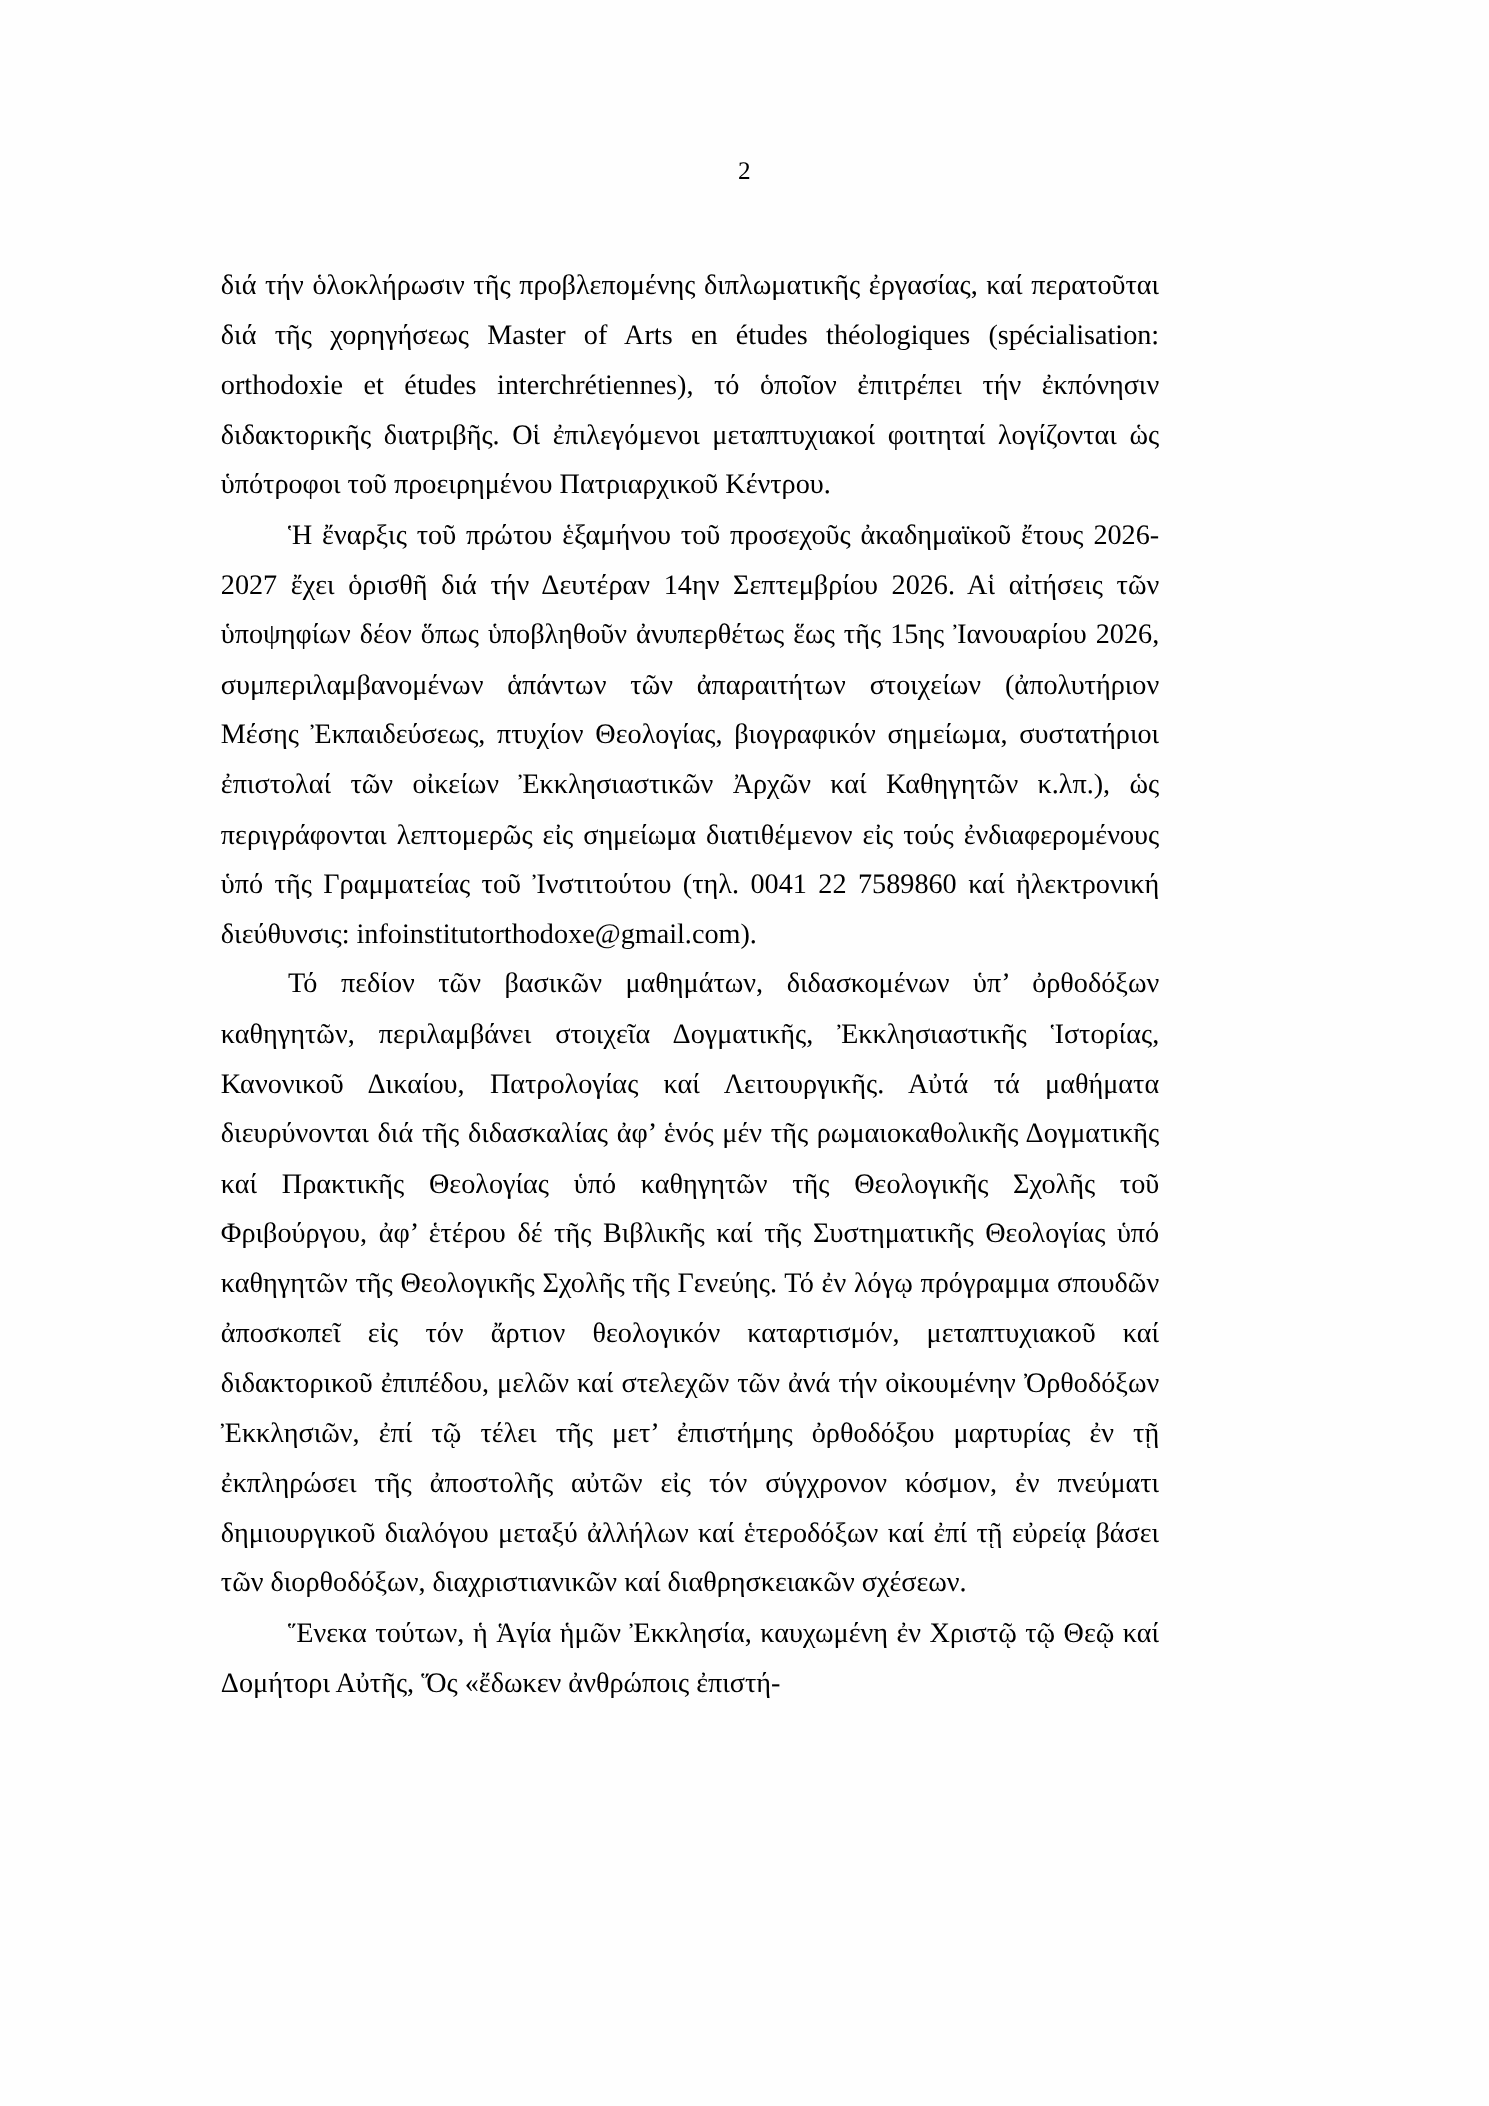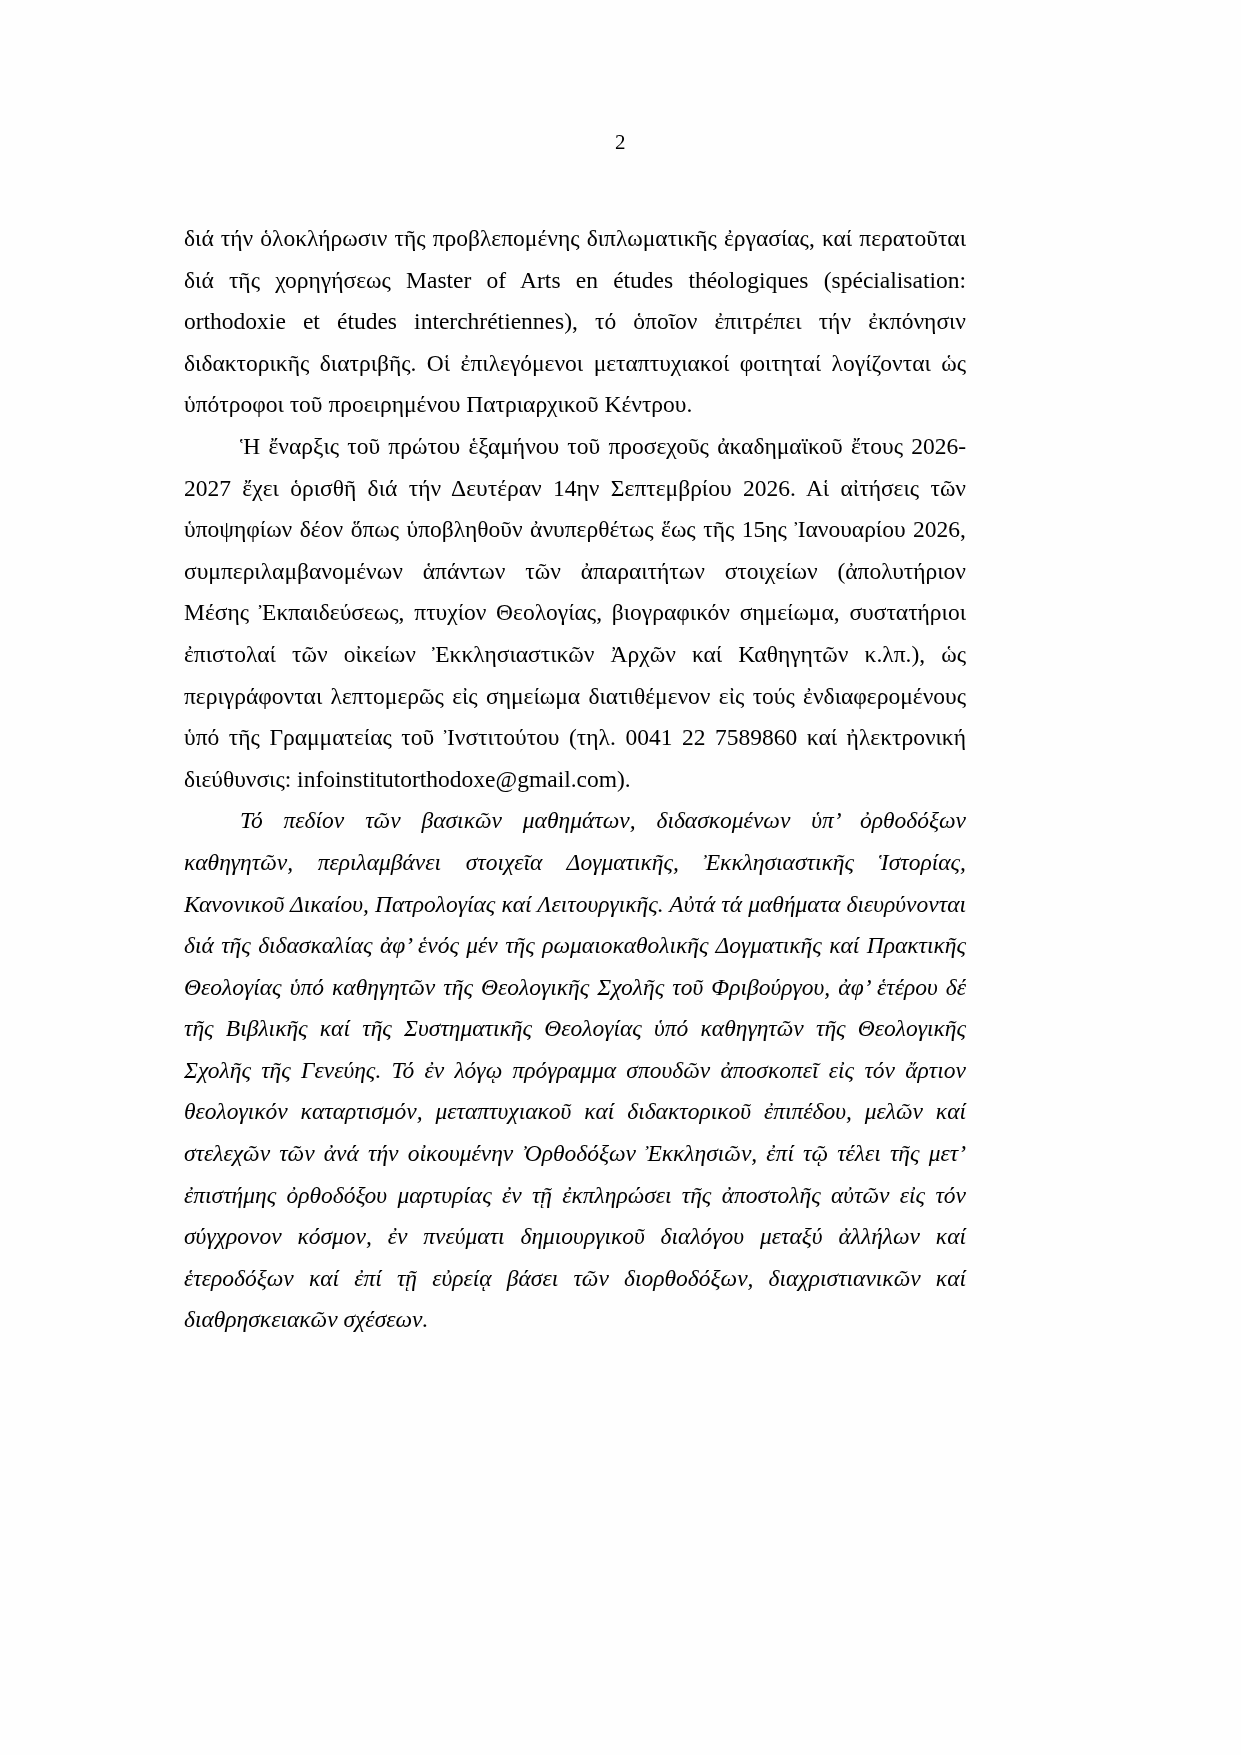--- a/index.html
+++ b/index.html
@@ -43,33 +43,33 @@
     margin-left: 16px;
   }
   p {
     margin: 0;
     text-indent: 0;
   }
   p.indent {
     text-indent: 56px;
   }
   .italic {
-    font-style: italic;
   }
 </style>
 </head>
 <body>
 
 <div class="page">
 
   <div class="page-number">2</div>
 
   <div class="text-block">
 
     <p class="body-paragraph">διά τήν ὁλοκλήρωσιν τῆς προβλεπομένης διπλωματικῆς ἐργασίας, καί περατοῦται διά τῆς χορηγήσεως Master of Arts en études théologiques (spécialisation: orthodoxie et études interchrétiennes), τό ὁποῖον ἐπιτρέπει τήν ἐκπόνησιν διδακτορικῆς διατριβῆς. Οἱ ἐπιλεγόμενοι μεταπτυχιακοί φοιτηταί λογίζονται ὡς ὑπότροφοι τοῦ προειρημένου Πατριαρχικοῦ Κέντρου.</p>
 
     <p class="body-paragraph indent">Ἡ ἔναρξις τοῦ πρώτου ἑξαμήνου τοῦ προσεχοῦς ἀκαδημαϊκοῦ ἔτους 2026-2027 ἔχει ὁρισθῆ διά τήν Δευτέραν 14ην Σεπτεμβρίου 2026. Αἱ αἰτήσεις τῶν ὑποψηφίων δέον ὅπως ὑποβληθοῦν ἀνυπερθέτως ἕως τῆς 15ης Ἰανουαρίου 2026, συμπεριλαμβανομένων ἁπάντων τῶν ἀπαραιτήτων στοιχείων (ἀπολυτήριον Μέσης Ἐκπαιδεύσεως, πτυχίον Θεολογίας, βιογραφικόν σημείωμα, συστατήριοι ἐπιστολαί τῶν οἰκείων Ἐκκλησιαστικῶν Ἀρχῶν καί Καθηγητῶν κ.λπ.), ὡς περιγράφονται λεπτομερῶς εἰς σημείωμα διατιθέμενον εἰς τούς ἐνδιαφερομένους ὑπό τῆς Γραμματείας τοῦ Ἰνστιτούτου (τηλ. 0041 22 7589860 καί ἠλεκτρονική διεύθυνσις: infoinstitutorthodoxe@gmail.com).</p>
 
     <p class="body-paragraph indent italic">Τό πεδίον τῶν βασικῶν μαθημάτων, διδασκομένων ὑπ’ ὀρθοδόξων καθηγητῶν, περιλαμβάνει στοιχεῖα Δογματικῆς, Ἐκκλησιαστικῆς Ἱστορίας, Κανονικοῦ Δικαίου, Πατρολογίας καί Λειτουργικῆς. Αὐτά τά μαθήματα διευρύνονται διά τῆς διδασκαλίας ἀφ’ ἑνός μέν τῆς ρωμαιοκαθολικῆς Δογματικῆς καί Πρακτικῆς Θεολογίας ὑπό καθηγητῶν τῆς Θεολογικῆς Σχολῆς τοῦ Φριβούργου, ἀφ’ ἑτέρου δέ τῆς Βιβλικῆς καί τῆς Συστηματικῆς Θεολογίας ὑπό καθηγητῶν τῆς Θεολογικῆς Σχολῆς τῆς Γενεύης. Τό ἐν λόγῳ πρόγραμμα σπουδῶν ἀποσκοπεῖ εἰς τόν ἄρτιον θεολογικόν καταρτισμόν, μεταπτυχιακοῦ καί διδακτορικοῦ ἐπιπέδου, μελῶν καί στελεχῶν τῶν ἀνά τήν οἰκουμένην Ὀρθοδόξων Ἐκκλησιῶν, ἐπί τῷ τέλει τῆς μετ’ ἐπιστήμης ὀρθοδόξου μαρτυρίας ἐν τῇ ἐκπληρώσει τῆς ἀποστολῆς αὐτῶν εἰς τόν σύγχρονον κόσμον, ἐν πνεύματι δημιουργικοῦ διαλόγου μεταξύ ἀλλήλων καί ἑτεροδόξων καί ἐπί τῇ εὐρείᾳ βάσει τῶν διορθοδόξων, διαχριστιανικῶν καί διαθρησκειακῶν σχέσεων.</p>
 
+    <p class="body-paragraph indent">Ἕνεκα τούτων, ἡ Ἁγία ἡμῶν Ἐκκλησία, καυχωμένη ἐν Χριστῷ τῷ Θεῷ καί Δομήτορι Αὐτῆς, Ὅς «ἔδωκεν ἀνθρώποις ἐπιστή-</p>
 
   </div>
 </div>
 
 </body></html>

